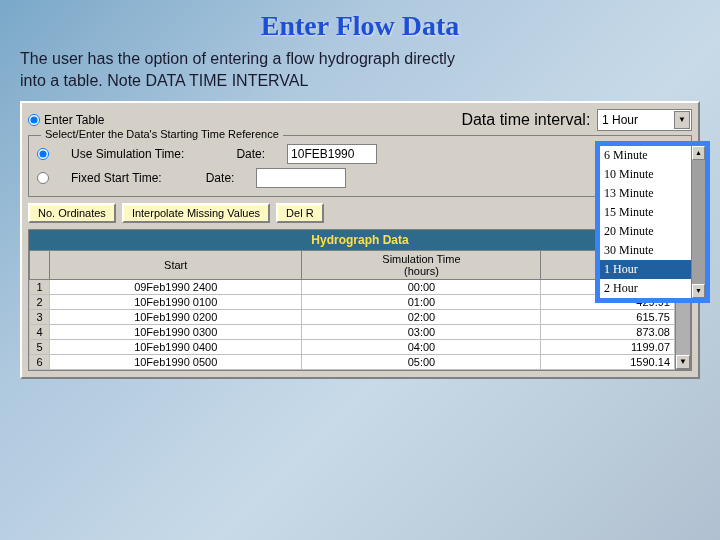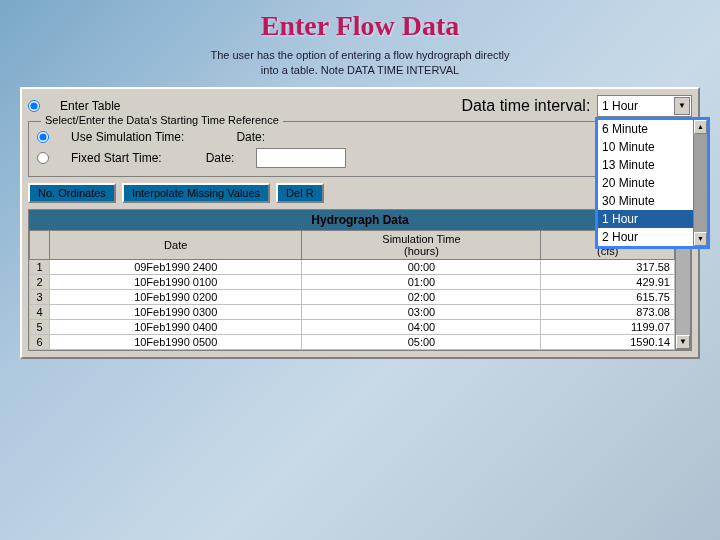--- a/index.html
+++ b/index.html
@@ -23,29 +23,29 @@
       position: relative;
       z-index: 1;
       display: flex;
       flex-direction: column;
       align-items: center;
       padding: 10px 20px 0 20px;
     }
     .page-title {
       font-size: 28px;
       font-weight: bold;
-      color: #be185d;
+      color: #1d4ed8;
       text-shadow: 1px 1px 2px rgba(255,255,255,0.5);
       margin-bottom: 6px;
       font-family: Times New Roman, serif;
     }
     .description {
-      font-size: 11px;
+      font-size: 16px;
       color: #1a1a2e;
-      text-align: center;
+      text-align: left;
       width: 100%;
       max-width: 680px;
       margin-bottom: 8px;
       line-height: 1.4;
     }
     .dialog {
       background: #d4d0c8;
       border: 2px solid #808080;
       border-top-color: #ffffff;
       border-left-color: #ffffff;
@@ -54,21 +54,21 @@
       position: relative;
     }
     .dialog-row {
       display: flex;
       align-items: center;
       margin-bottom: 4px;
     }
     .radio-label {
       display: flex;
       align-items: center;
-      gap: 20px;
+      gap: 4px;
       font-size: 12px;
     }
     .radio-input {
       width: 12px;
       height: 12px;
     }
     .data-time-label {
       margin-left: auto;
       font-size: 16px;
       white-space: nowrap;
@@ -123,39 +123,39 @@
       background: #ffffff;
       border: 1px solid #808080;
       padding: 1px 3px;
     }
     .buttons-row {
       display: flex;
       gap: 6px;
       margin: 6px 0;
     }
     .win-button {
-      background: #0369a1;
+      background: #fef9c3;
       border: 2px solid;
       border-top-color: #ffffff;
       border-left-color: #ffffff;
       border-right-color: #808080;
       border-bottom-color: #808080;
       font-size: 11px;
       padding: 2px 8px;
       cursor: pointer;
       white-space: nowrap;
     }
     .table-section {
       width: 100%;
       border: 1px solid #808080;
       margin-top: 2px;
     }
     .table-header-bar {
       background: #2e6b8a;
-      color: #000000;
+      color: #fde047;
       text-align: center;
       padding: 3px 0;
       font-size: 12px;
       font-weight: bold;
     }
     .data-table {
       width: 100%;
       border-collapse: collapse;
       background: #ffffff;
     }
@@ -210,27 +210,28 @@
       font-size: 8px;
       cursor: pointer;
     }
     .scrollbar-track {
       flex: 1;
       width: 14px;
       background: #b0b0b0;
     }
     .dropdown-list {
       position: absolute;
-      top: 22px;
+      top: 32px;
       right: -2px;
       background: #ffffff;
-      border: 3px solid #3b82f6;
+      border: 5px solid #3b82f6;
       width: 110px;
       z-index: 100;
       font-size: 12px;
+      font-family: Liberation Serif, serif;
     }
     .dropdown-list-item {
       padding: 2px 4px;
       cursor: pointer;
       white-space: nowrap;
     }
     .dropdown-list-item.selected {
       background: #2060a0;
       color: #ffffff;
     }
@@ -282,40 +283,42 @@
           <div style="background:#ffffff; border:1px solid #808080; width:95px; height:22px; font-size:12px; padding:2px 4px; display:flex; align-items:center;">
             <span>1 Hour</span>
           </div>
           <div class="dropdown-arrow">▼</div>
         </div>
 
         <div class="dropdown-list" style="width:115px; right:-18px;">
           <div class="dropdown-list-item">6 Minute</div>
           <div class="dropdown-list-item">10 Minute</div>
           <div class="dropdown-list-item">13 Minute</div>
+          <div class="dropdown-list-item">15 Minute</div>
           <div class="dropdown-list-item">20 Minute</div>
           <div class="dropdown-list-item">30 Minute</div>
           <div class="dropdown-list-item selected">1 Hour</div>
           <div class="dropdown-list-item">2 Hour</div>
           <div style="position:absolute; right:0; top:0; width:14px; height:100%; background:#d4d0c8; border-left:1px solid #808080; display:flex; flex-direction:column;">
             <div class="dd-scroll-btn">▲</div>
             <div class="dd-scroll-track"></div>
             <div class="dd-scroll-btn">▼</div>
           </div>
         </div>
       </div>
     </div>
 
     <div class="group-box">
       <span class="group-box-label">Select/Enter the Data's Starting Time Reference</span>
 
       <div class="group-row">
         <input type="radio" name="time_ref" checked="" class="radio-input" style="">
         <label>Use Simulation Time:</label>
         <span style="margin-left:30px;">Date:</span>
+        <input type="text" class="date-input" value="10FEB1990" style="">
       </div>
       <div class="group-row">
         <input type="radio" name="time_ref" class="radio-input" style="">
         <label>Fixed Start Time:</label>
         <span style="margin-left:22px;">Date:</span>
         <input type="text" class="date-input-empty" value="" style="">
       </div>
     </div>
 
     <div class="buttons-row">
@@ -324,21 +327,21 @@
       <button class="win-button">Del R</button>
     </div>
 
     <div class="table-section">
       <div class="table-header-bar">Hydrograph Data</div>
       <div class="scrollbar-area">
         <table class="data-table">
           <thead>
             <tr>
               <th></th>
-              <th>Date</th>
+              <th>Start</th>
               <th>Simulation Time<br>(hours)</th>
               <th>Flow<br>(cfs)</th>
             </tr>
           </thead>
           <tbody id="table-body">
           <tr>
     <td>1</td>
     <td>09Feb1990 2400</td>
     <td>00:00</td>
     <td>317.58</td>

